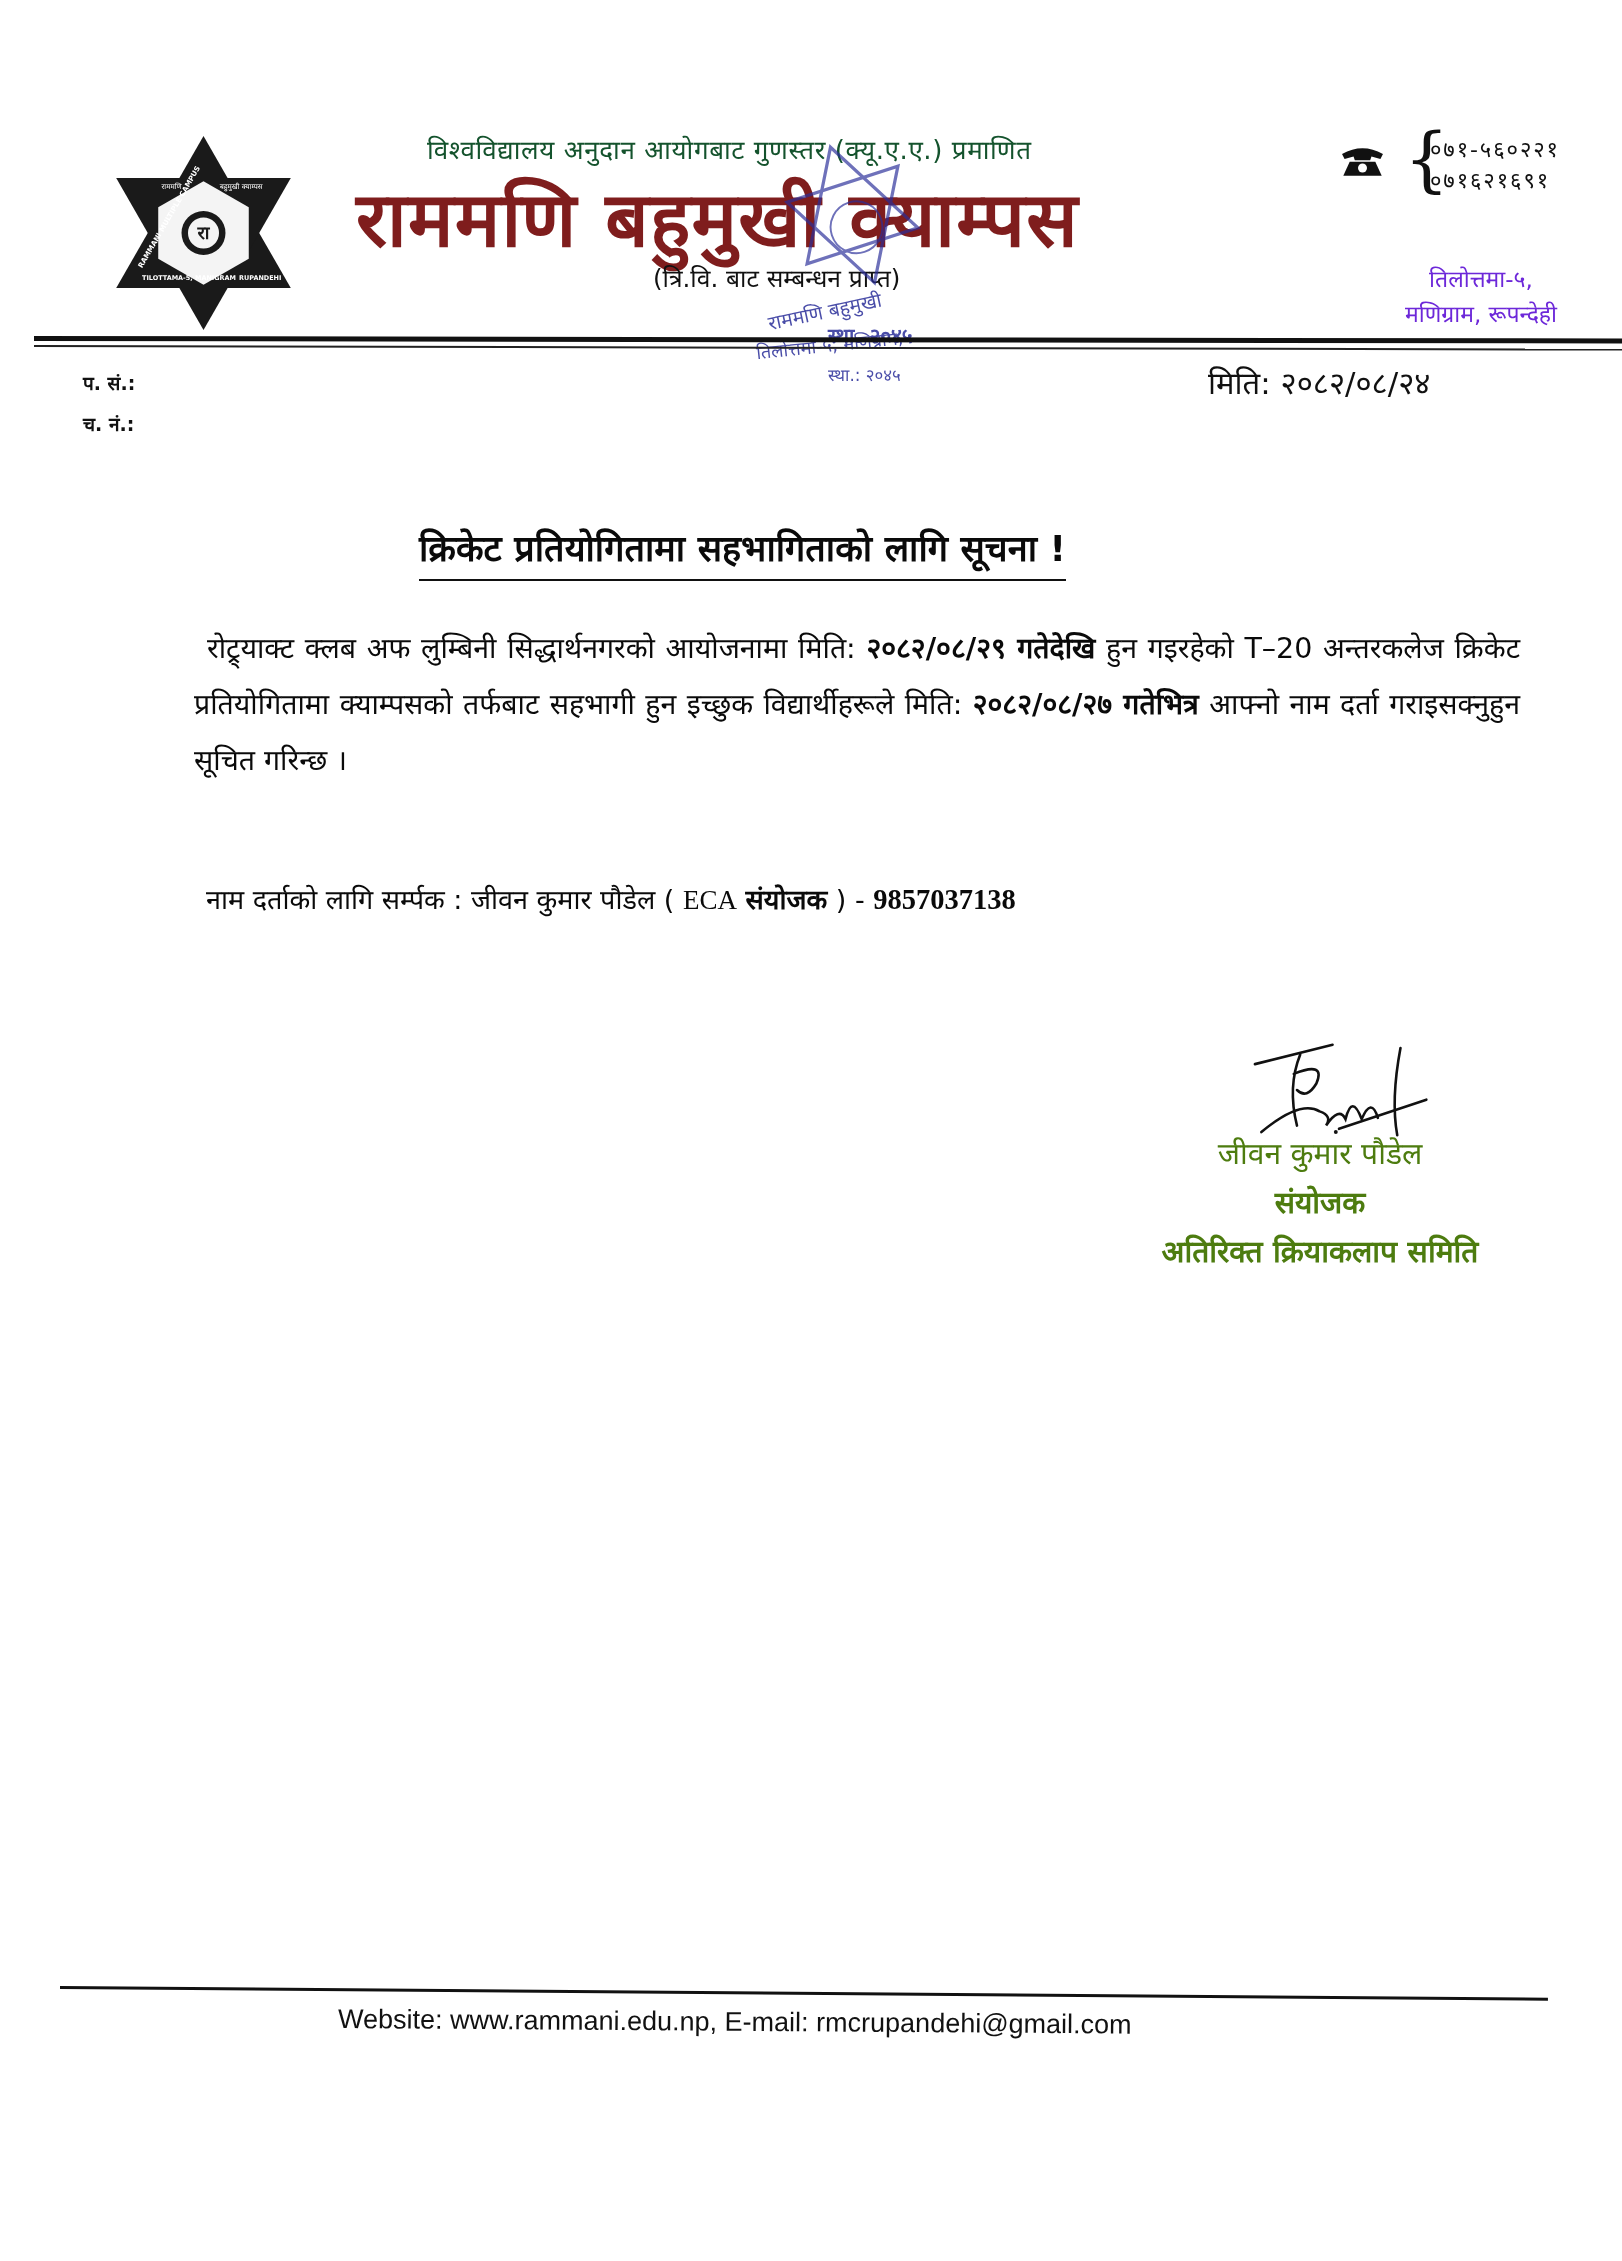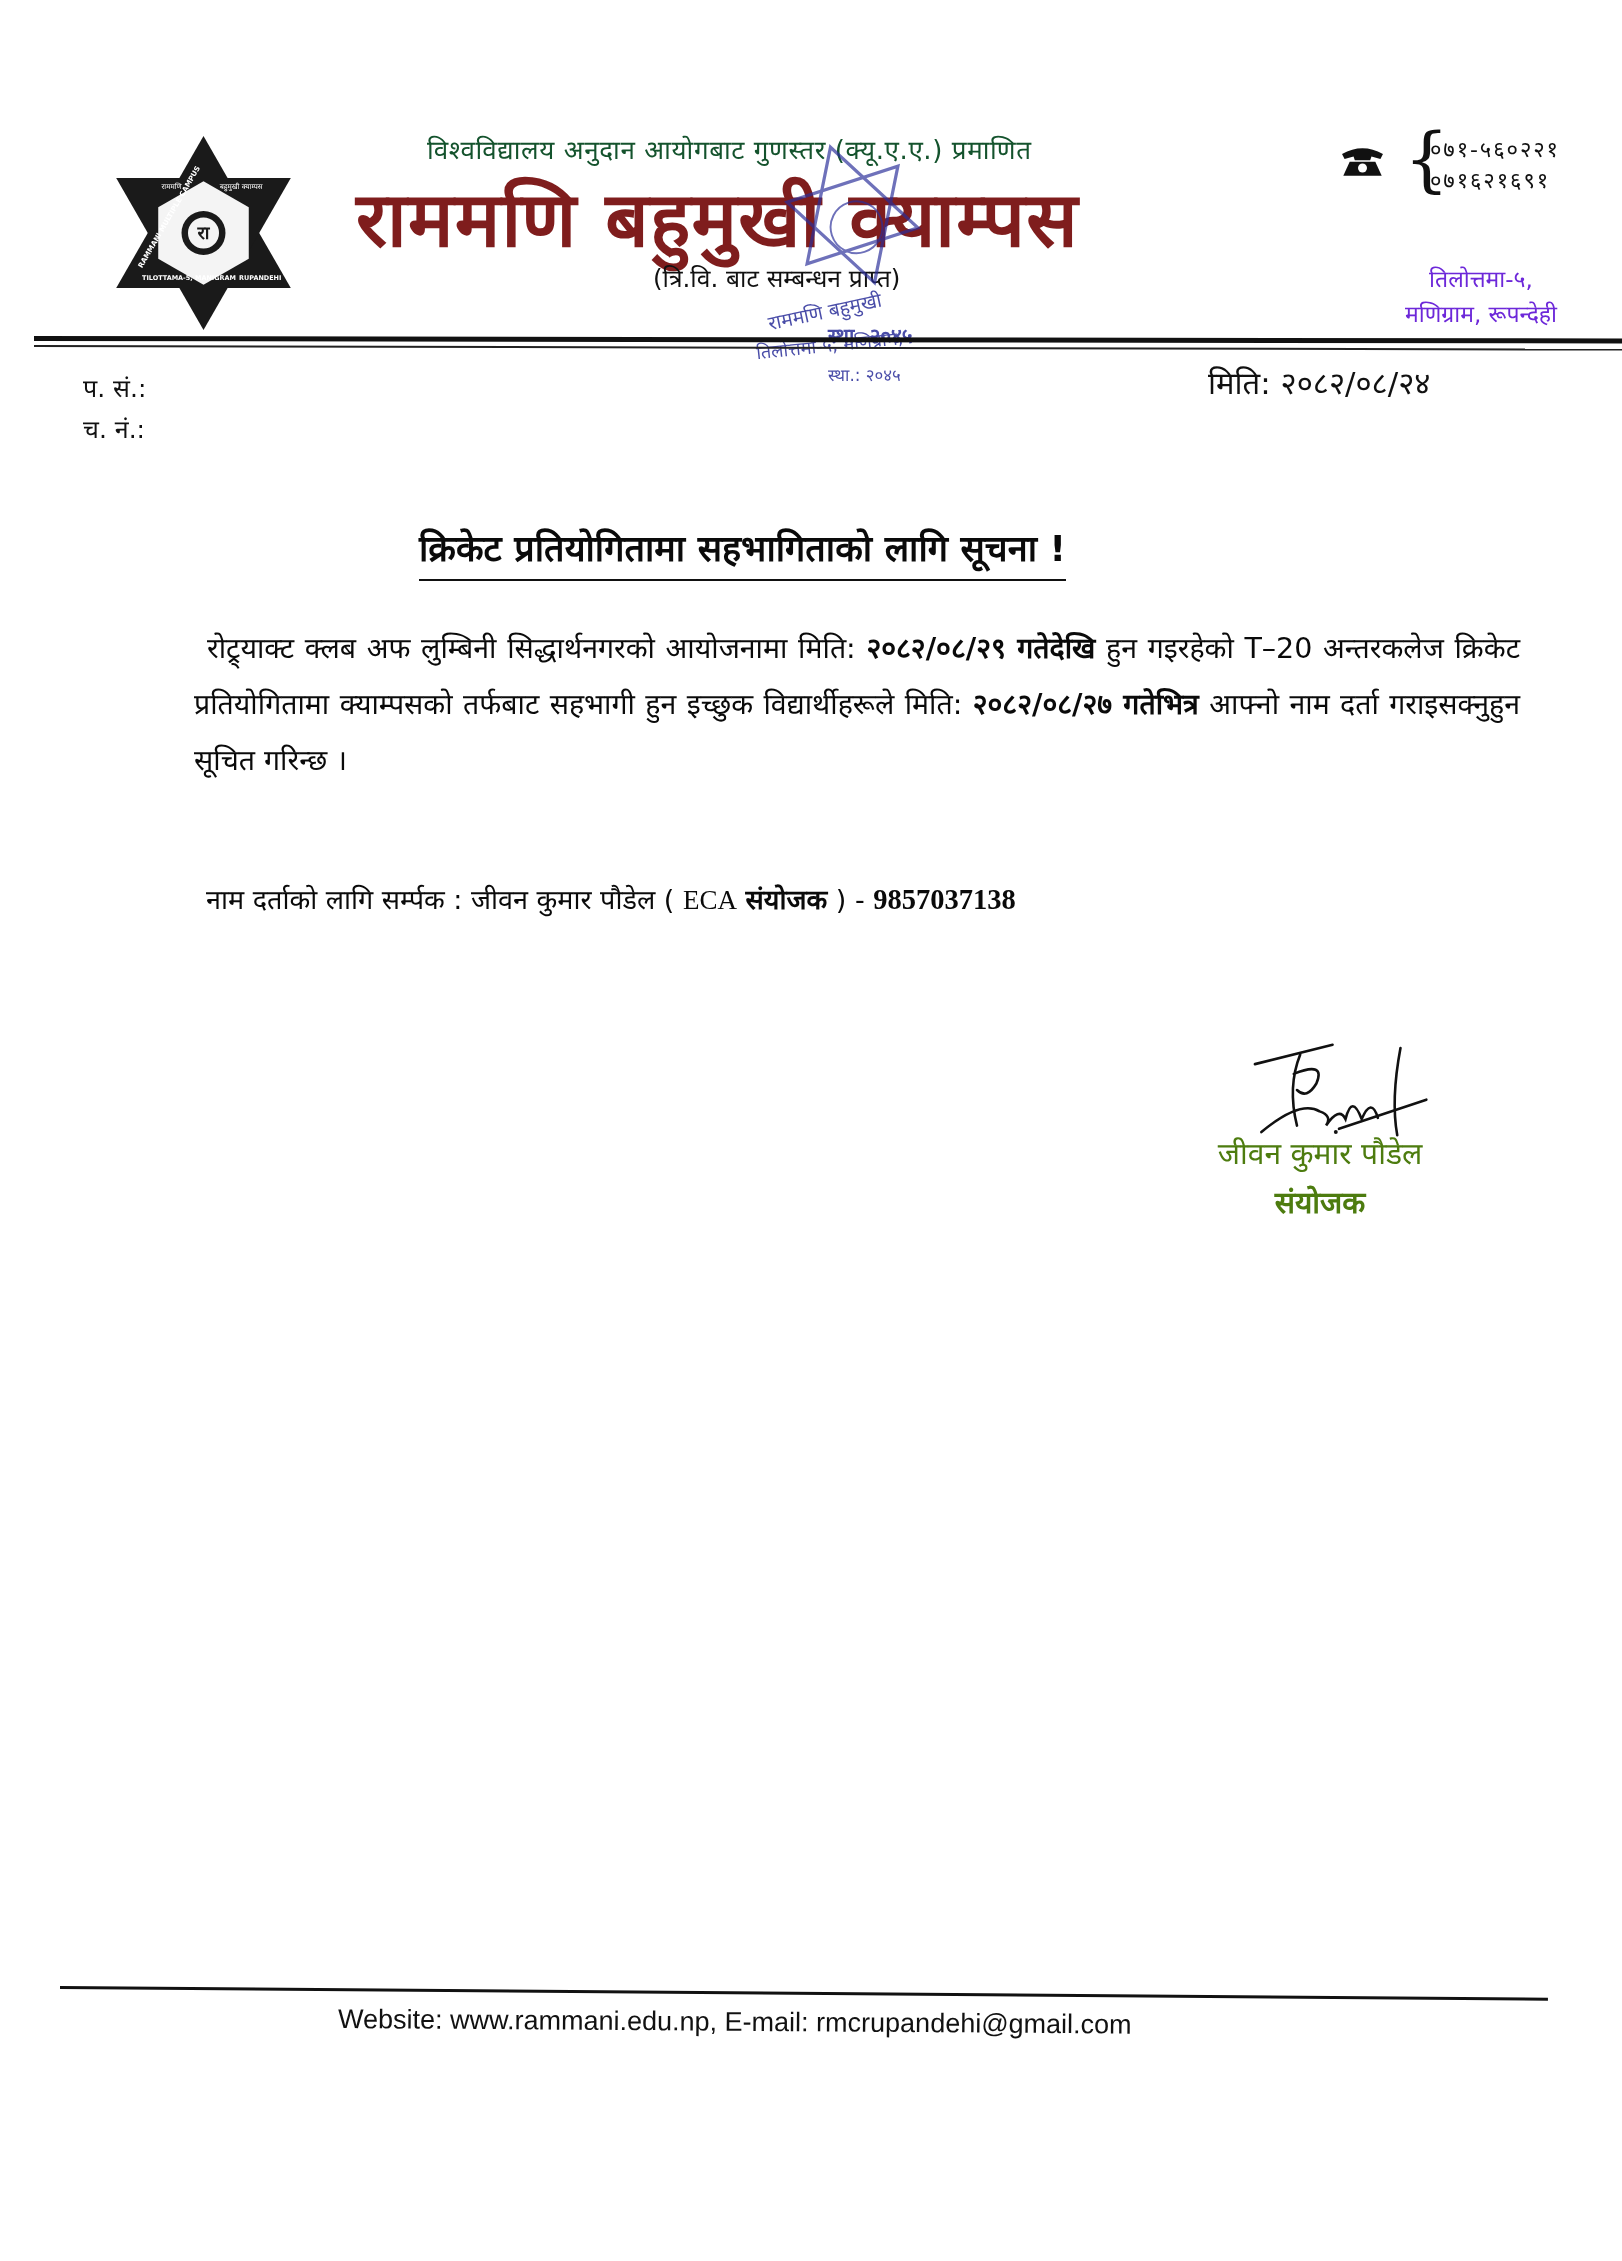--- a/index.html
+++ b/index.html
@@ -36,21 +36,21 @@
   .address { left: 1345px; top: 262px; width: 272px; text-align: center; font-size: 23px; line-height: 35px; color: #6d28d9; }
 
   
   .rule-thick { left: 34px; top: 336px; width: 1591px; height: 4.5px; background: #111; transform: rotate(0.09deg); transform-origin: left; }
   .rule-thin  { left: 34px; top: 345px; width: 1591px; height: 1.9px; background: #222; transform: rotate(0.13deg); transform-origin: left; }
 
   
   #stamp { left: 731px; top: 136px; width: 259px; height: 246px; opacity: 0.85; }
 
   
-  .ref { left: 83px; font-size: 25px; color: #111; white-space: nowrap; }
+  .ref { left: 83px; font-size: 19px; color: #111; white-space: nowrap; font-weight: bold; }
   .ref.r1 { top: 370px; }
   .ref.r2 { top: 411px; }
   .date { left: 1208px; top: 361px; font-size: 31px; color: #111; white-space: nowrap; }
 
   
   .notice-title {
     left: 419px; top: 523px; font-size: 36px; font-weight: bold; white-space: nowrap;
     color: #0a0a0a; padding-bottom: 6.5px; border-bottom: 2.6px solid #111;
   }
 
@@ -163,17 +163,18 @@
     <path d="M30,150 Q90,100 120,118 Q140,125 130,140 Q150,110 160,130 Q170,90 185,130 Q200,95 210,128"></path>
     <path d="M245,20 Q230,100 240,155"></path>
     <path d="M150,145 L285,100"></path>
   </g>
   <circle cx="145" cy="150" r="3" fill="#111"></circle>
 </svg>
 
 <div class="abs sig-block">
   <div>जीवन कुमार पौडेल</div>
   <div class="role">संयोजक</div>
+  <div class="role">अतिरिक्त क्रियाकलाप समिति</div>
 </div>
 
 <div class="abs footer-rule"></div>
 <div class="abs footer-text">Website: www.rammani.edu.np,  E-mail: rmcrupandehi@gmail.com</div>
 
 
 </body></html>

